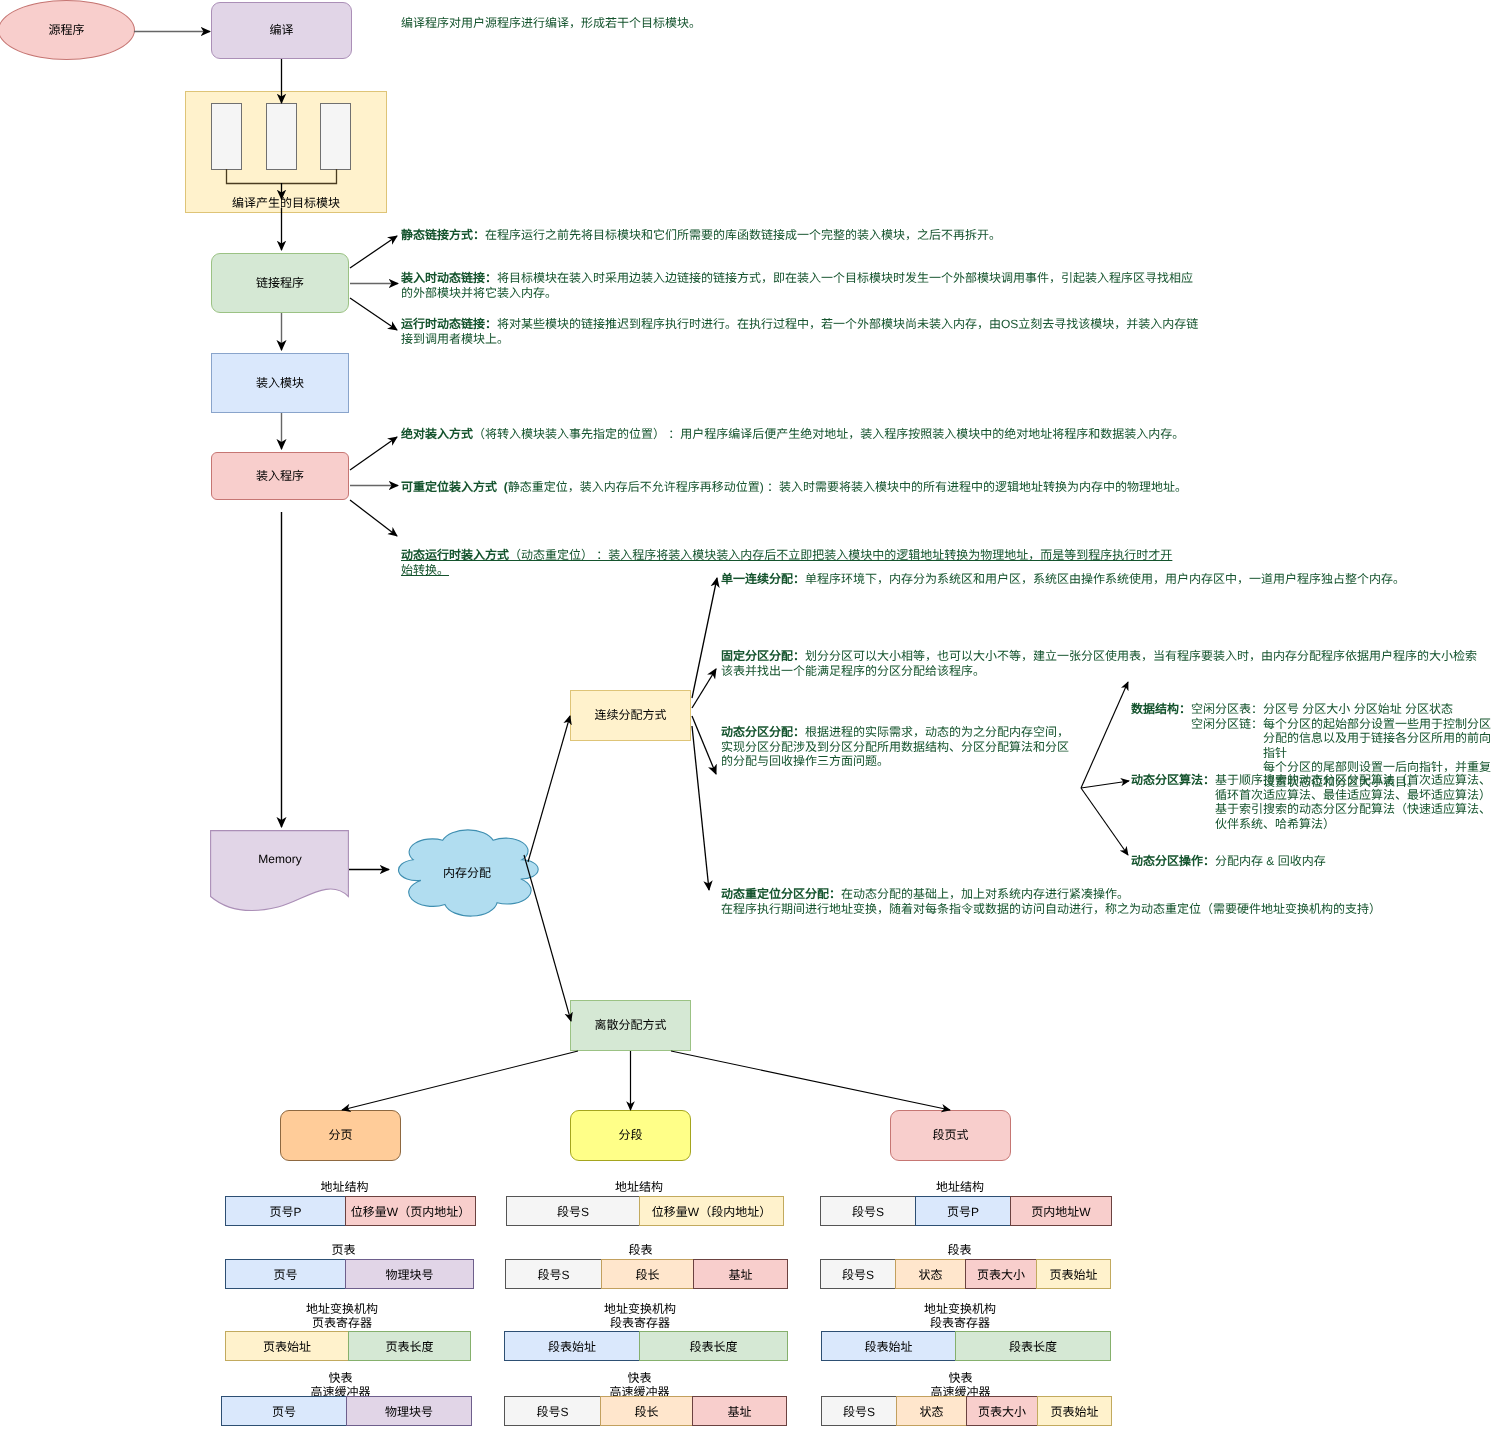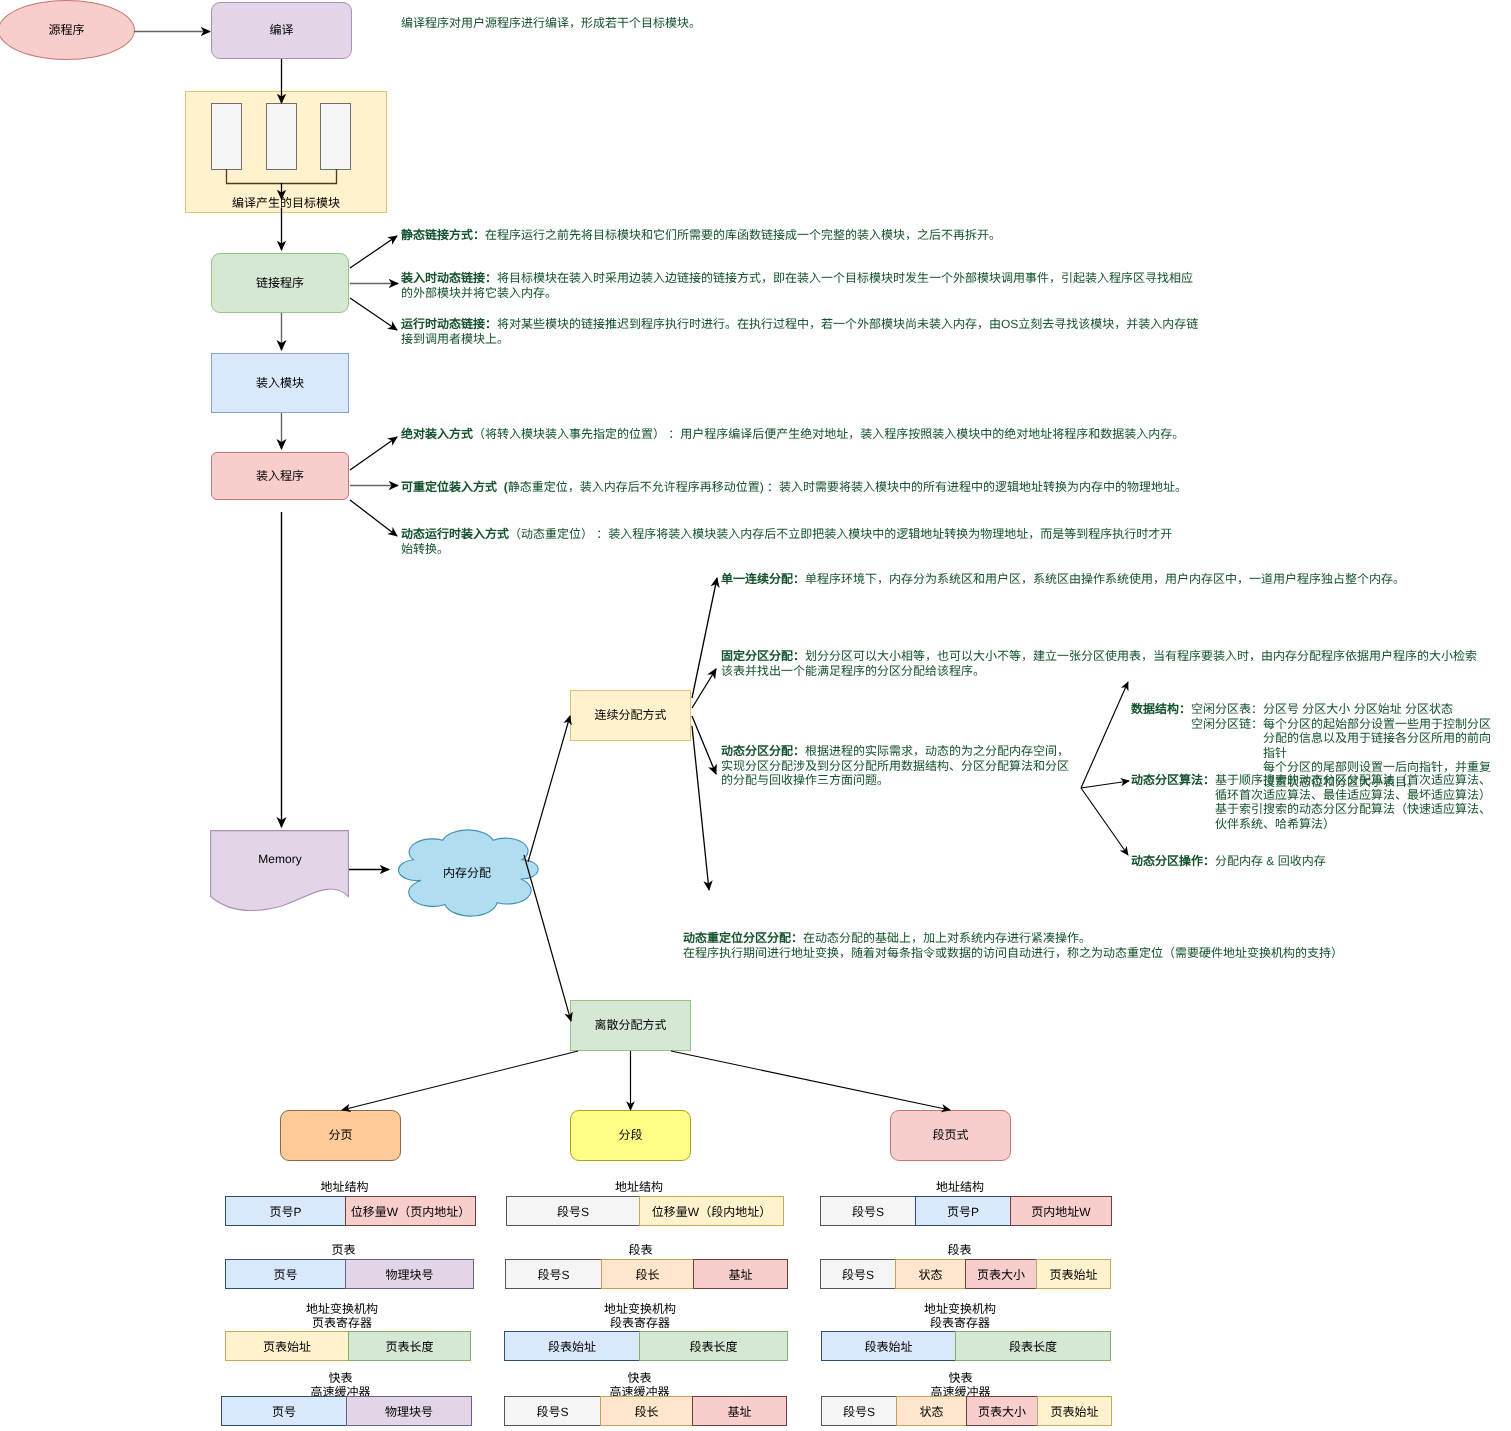--- a/index.html
+++ b/index.html
@@ -76,29 +76,29 @@
       <span>内存分配</span>
     </div>
 <div class="ann" style="left:401px;top:16px;"><span>编译程序对用户源程序进行编译，形成若干个目标模块。</span></div>
 <div class="ann" style="left:401px;top:228px;"><span class="t">静态链接方式：</span><span class="bd">在程序运行之前先将目标模块和它们所需要的库函数链接成一个完整的装入模块，之后不再拆开。</span></div>
 <div class="ann" style="left:401px;top:271px;"><span class="t">装入时动态链接：</span><span class="bd">将目标模块在装入时采用边装入边链接的链接方式，即在装入一个目标模块时发生一个外部模块调用事件，引起装入程序区寻找相应
 的外部模块并将它装入内存。</span></div>
 <div class="ann" style="left:401px;top:317px;"><span class="t">运行时动态链接：</span><span class="bd">将对某些模块的链接推迟到程序执行时进行。在执行过程中，若一个外部模块尚未装入内存，由OS立刻去寻找该模块，并装入内存链
 接到调用者模块上。</span></div>
 <div class="ann" style="left:401px;top:427px;"><span class="t">绝对装入方式</span><span class="bd">（将转入模块装入事先指定的位置） ：用户程序编译后便产生绝对地址，装入程序按照装入模块中的绝对地址将程序和数据装入内存。</span></div>
 <div class="ann" style="left:401px;top:480px;"><span class="t">可重定位装入方式  (</span><span class="bd">静态重定位，装入内存后不允许程序再移动位置) ：装入时需要将装入模块中的所有进程中的逻辑地址转换为内存中的物理地址。</span></div>
-<div class="ann" style="left:401px;top:527px;"><span class="t">动态运行时装入方式</span><span class="bd">（动态重定位） ：装入程序将装入模块装入内存后不立即把装入模块中的逻辑地址转换为物理地址，而是等到程序执行时才开
+<div class="ann" style="left:401px;top:548px;text-decoration:underline;"><span class="t">动态运行时装入方式</span><span class="bd">（动态重定位） ：装入程序将装入模块装入内存后不立即把装入模块中的逻辑地址转换为物理地址，而是等到程序执行时才开
 始转换。</span></div>
 <div class="ann" style="left:721px;top:572px;"><span class="t">单一连续分配：</span><span class="bd">单程序环境下，内存分为系统区和用户区，系统区由操作系统使用，用户内存区中，一道用户程序独占整个内存。</span></div>
 <div class="ann" style="left:721px;top:649px;"><span class="t">固定分区分配：</span><span class="bd">划分分区可以大小相等，也可以大小不等，建立一张分区使用表，当有程序要装入时，由内存分配程序依据用户程序的大小检索
 该表并找出一个能满足程序的分区分配给该程序。</span></div>
-<div class="ann" style="left:721px;top:744px;"><span class="t">动态分区分配：</span><span class="bd">根据进程的实际需求，动态的为之分配内存空间，
+<div class="ann" style="left:721px;top:725px;"><span class="t">动态分区分配：</span><span class="bd">根据进程的实际需求，动态的为之分配内存空间，
 实现分区分配涉及到分区分配所用数据结构、分区分配算法和分区
 的分配与回收操作三方面问题。</span></div>
-<div class="ann" style="left:683px;top:887px;margin-top:44px;"><span class="t">动态重定位分区分配：</span><span class="bd">在动态分配的基础上，加上对系统内存进行紧凑操作。
+<div class="ann" style="left:721px;top:887px;"><span class="t">动态重定位分区分配：</span><span class="bd">在动态分配的基础上，加上对系统内存进行紧凑操作。
 在程序执行期间进行地址变换，随着对每条指令或数据的访问自动进行，称之为动态重定位（需要硬件地址变换机构的支持）</span></div>
 <div class="ann hang" style="left:1131px;top:702px;"><span class="t">数据结构：</span><span class="bd">空闲分区表：分区号 分区大小 分区始址 分区状态
 空闲分区链：每个分区的起始部分设置一些用于控制分区
 　　　　　　分配的信息以及用于链接各分区所用的前向
 　　　　　　指针
 　　　　　　每个分区的尾部则设置一后向指针，并重复
 　　　　　　设置状态位和分区大小表目。</span></div>
 <div class="ann hang" style="left:1131px;top:773px;"><span class="t">动态分区算法：</span><span class="bd">基于顺序搜索的动态分区分配算法（首次适应算法、
 循环首次适应算法、最佳适应算法、最坏适应算法）
 基于索引搜索的动态分区分配算法（快速适应算法、

